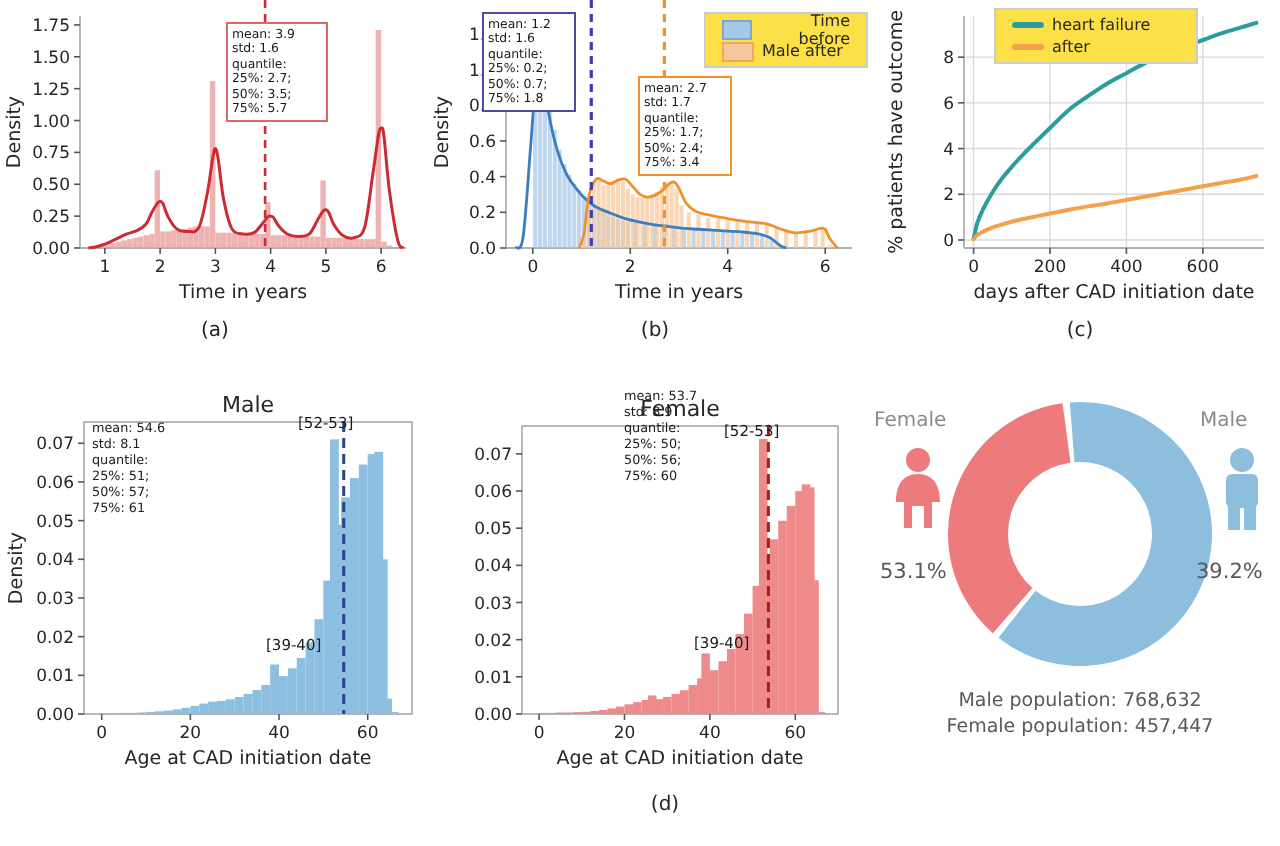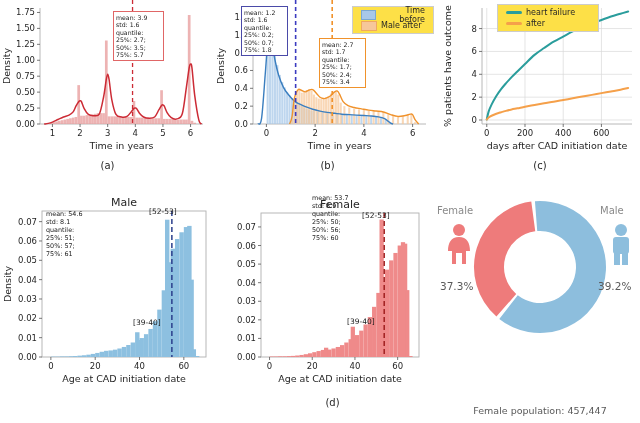--- a/index.html
+++ b/index.html
@@ -491,17 +491,18 @@
     <circle cx="13" cy="7" r="6" fill="#ee7b7b"></circle>
     <path d="M13 14 C5 14 2 20 2 28 L6 28 L6 41 L10 41 L10 30 L16 30 L16 41 L20 41 L20 28 L24 28 C24 20 21 14 13 14 Z" fill="#ee7b7b"></path>
   </svg>
   <svg width="26" height="42" style="position:absolute;left:168px;top:38px;">
     <circle cx="13" cy="7" r="6" fill="#8dbedd"></circle>
     <rect x="5" y="14" width="16" height="17" rx="3" fill="#8dbedd"></rect>
     <rect x="6" y="30" width="6" height="12" fill="#8dbedd"></rect>
     <rect x="14" y="30" width="6" height="12" fill="#8dbedd"></rect>
   </svg>
 
-  <div class="gender-pct" style="left:0px;top:95px;">37.3%</div>
+  <div class="gender-pct" style="left:0px;top:95px;">53.1%</div>
   <div class="gender-pct" style="left:158px;top:95px;">39.2%</div>
 
-  <div class="donut-text" style="left:0;top:173px;margin-top:47px;">Female population: 457,447</div>
+  <div class="donut-text" style="left:0;top:160px;">Male population: 768,632</div>
+  <div class="donut-text" style="left:0;top:173px;">Female population: 457,447</div>
 </div>
 
 </body></html>

